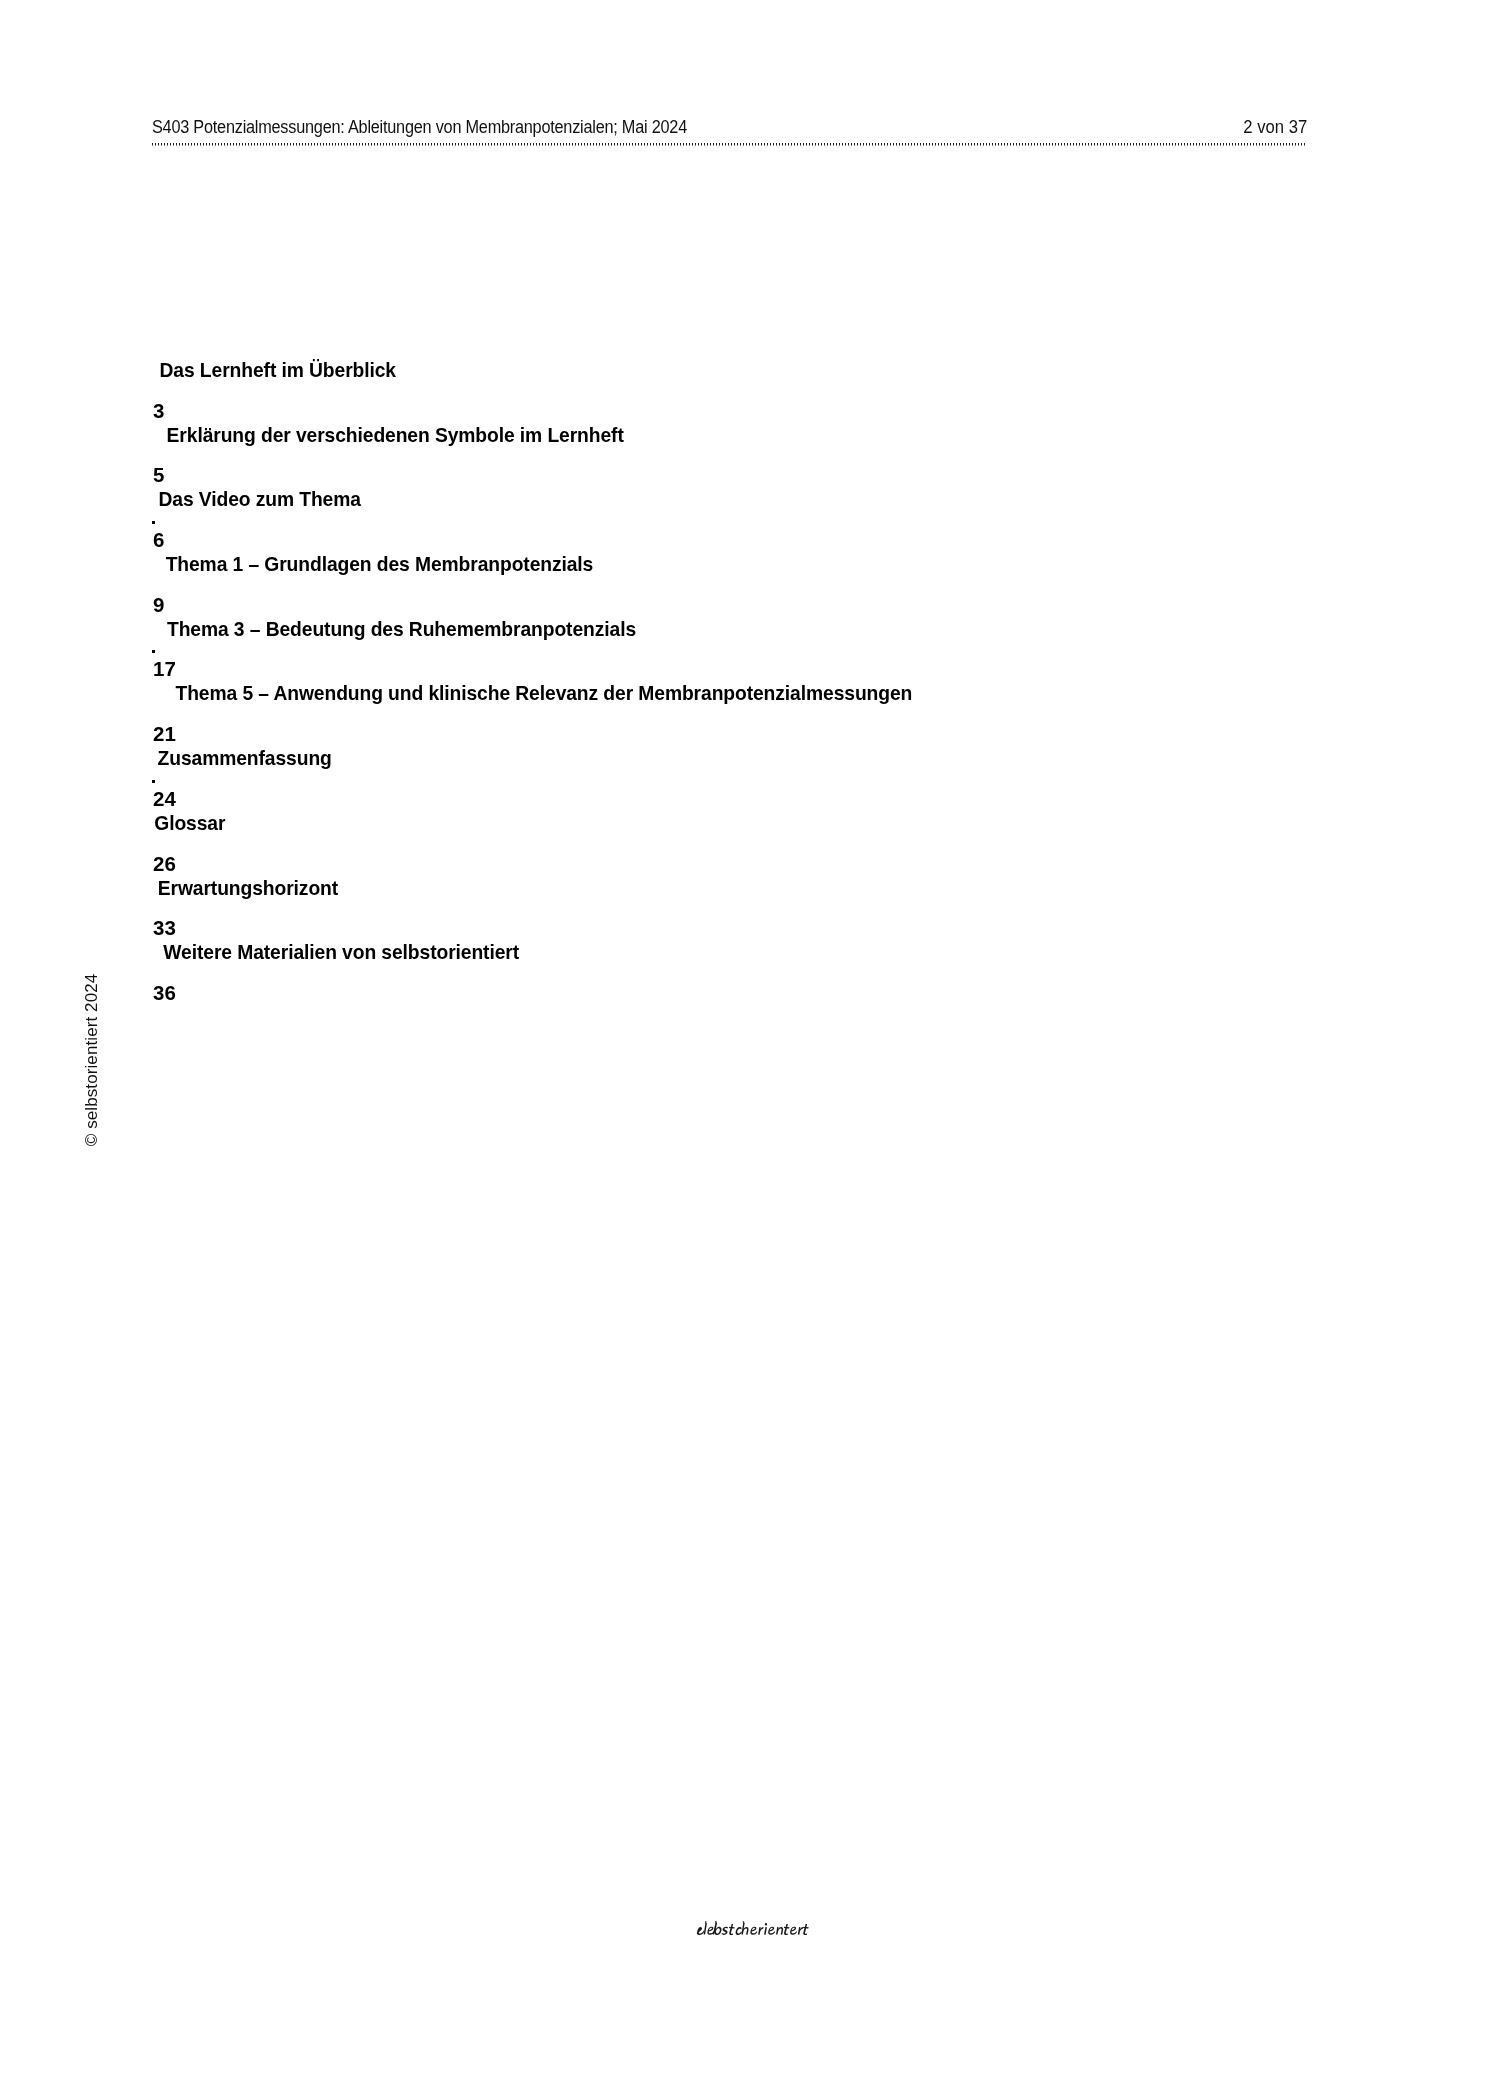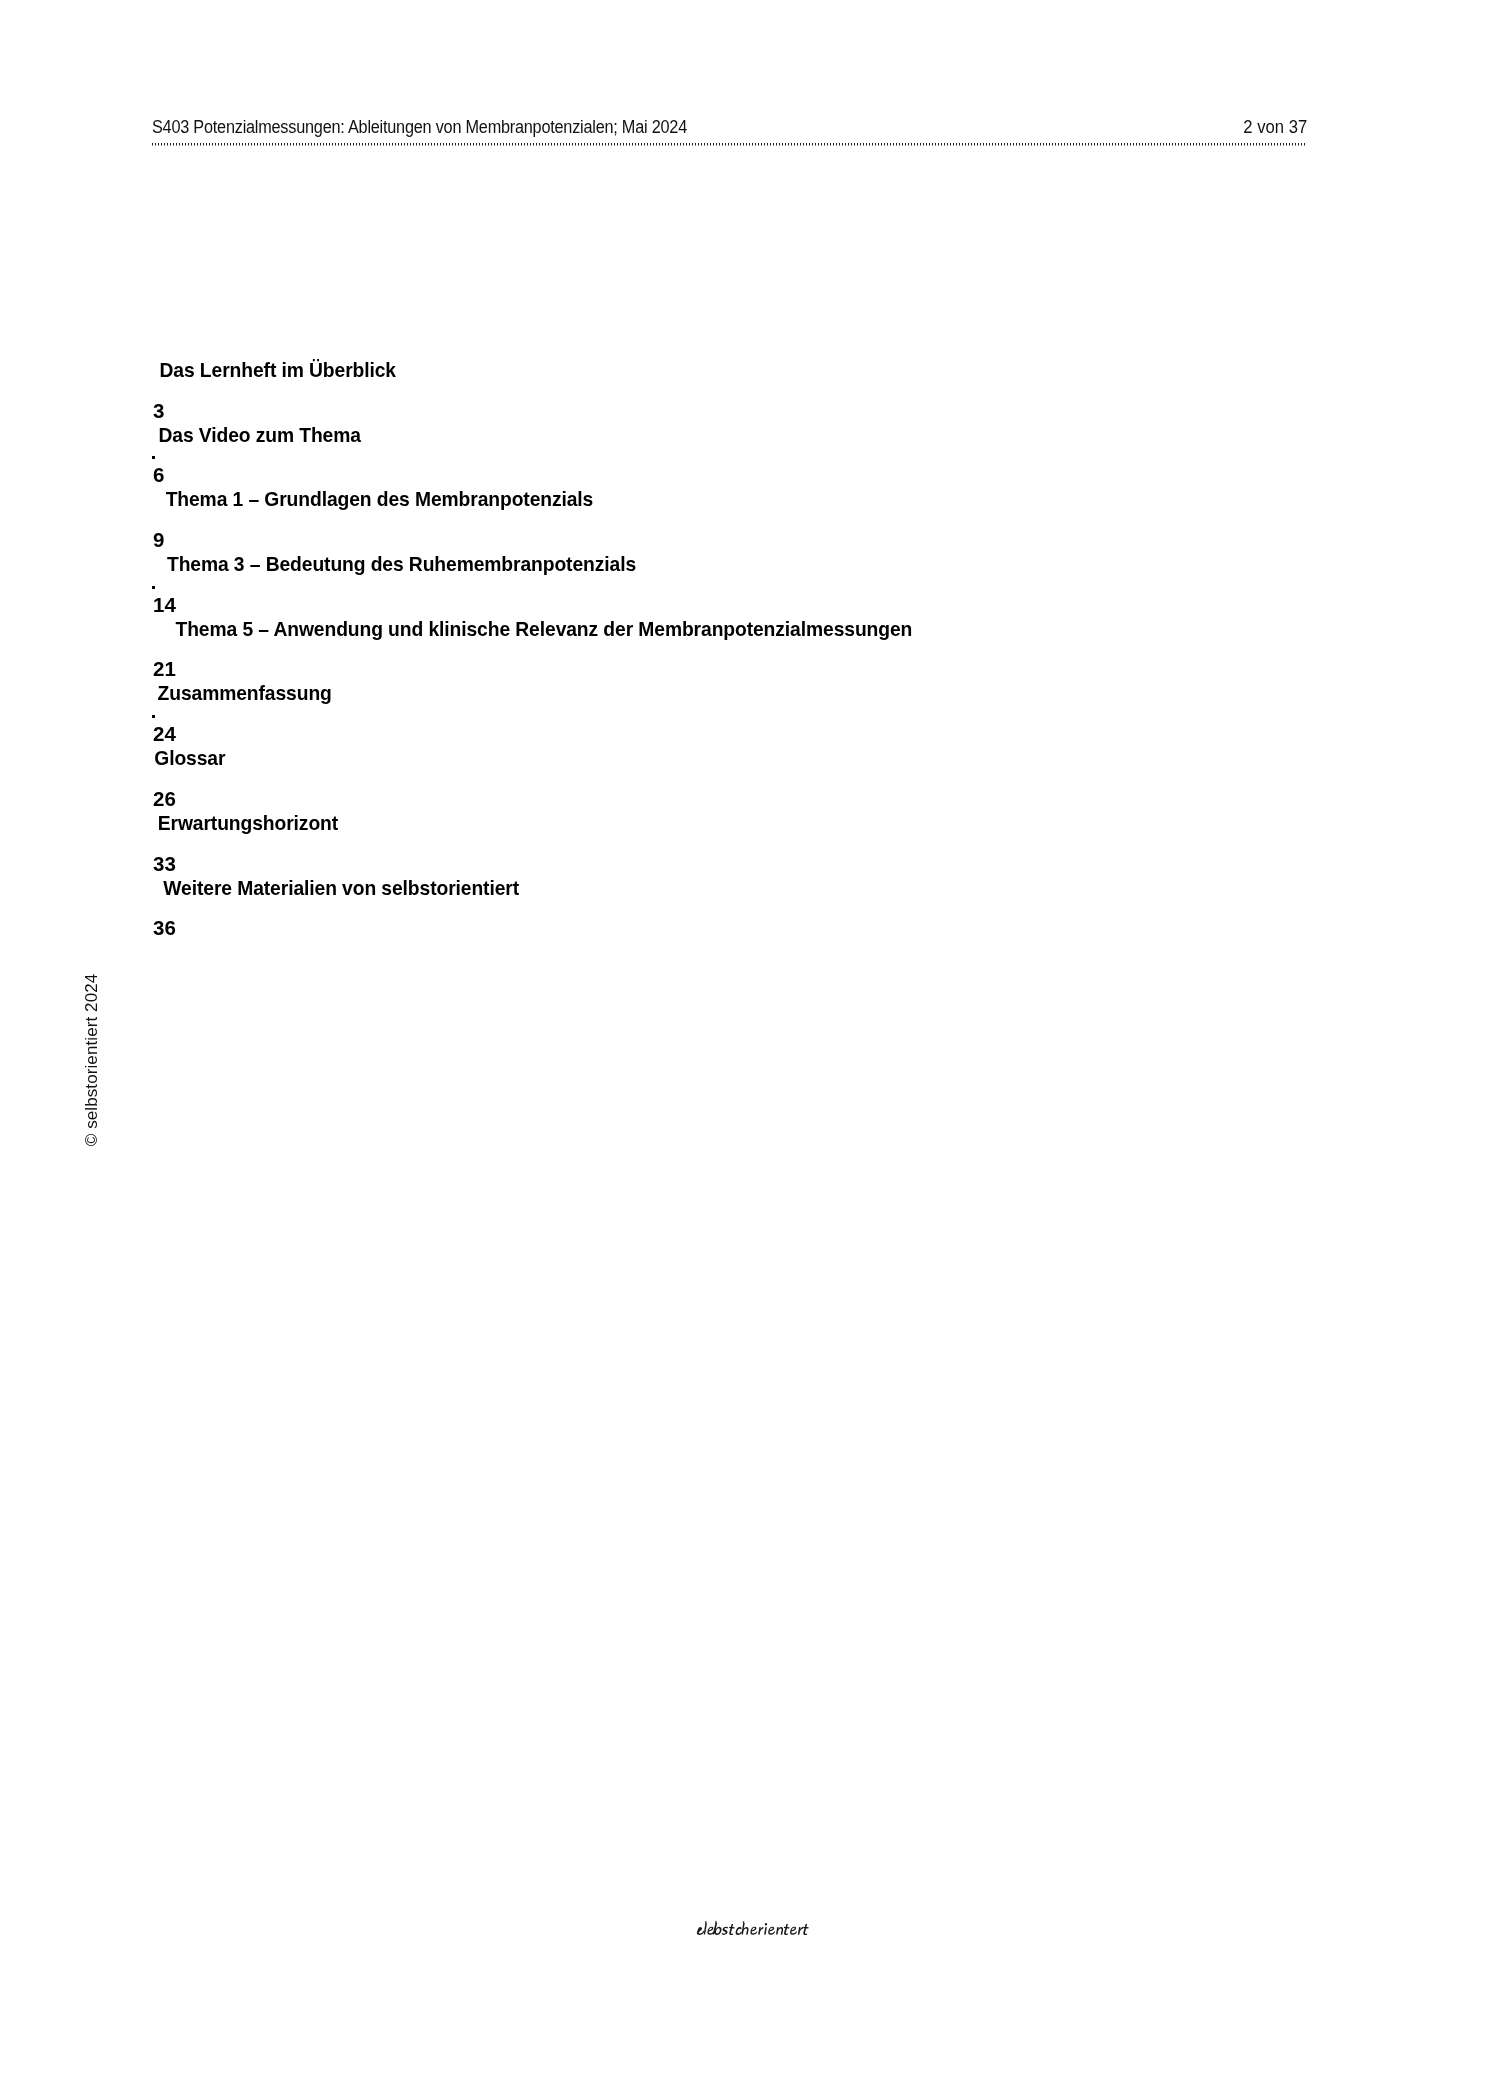--- a/index.html
+++ b/index.html
@@ -219,34 +219,39 @@
     <div class="header-rule"></div>
   </div>
 
 
   <div class="toc" id="toc-list">
       <div class="toc-entry toc-gap-wide">
         <span class="toc-label">Das Lernheft im Überblick</span>
         <span class="toc-leader"></span>
         <span class="toc-page">3</span>
       </div>
+      <div class="toc-entry toc-gap-wide">
+        <span class="toc-label">Erklärung der verschiedenen Symbole im Lernheft</span>
+        <span class="toc-leader"></span>
+        <span class="toc-page">5</span>
+      </div>
       <div class="toc-entry toc-gap-none">
         <span class="toc-label">Das Video zum Thema</span>
         <span class="toc-leader"></span>
         <span class="toc-page">6</span>
       </div>
       <div class="toc-entry toc-gap-wide">
         <span class="toc-label">Thema 1 – Grundlagen des Membranpotenzials</span>
         <span class="toc-leader"></span>
         <span class="toc-page">9</span>
       </div>
       <div class="toc-entry toc-gap-none">
         <span class="toc-label">Thema 3 – Bedeutung des Ruhemembranpotenzials</span>
         <span class="toc-leader"></span>
-        <span class="toc-page">14</span>
+        <span class="toc-page">17</span>
       </div>
       <div class="toc-entry toc-gap-wide">
         <span class="toc-label">Thema 5 – Anwendung und klinische Relevanz der Membranpotenzialmessungen</span>
         <span class="toc-leader"></span>
         <span class="toc-page">21</span>
       </div>
       <div class="toc-entry toc-gap-none">
         <span class="toc-label">Zusammenfassung</span>
         <span class="toc-leader"></span>
         <span class="toc-page">24</span>

